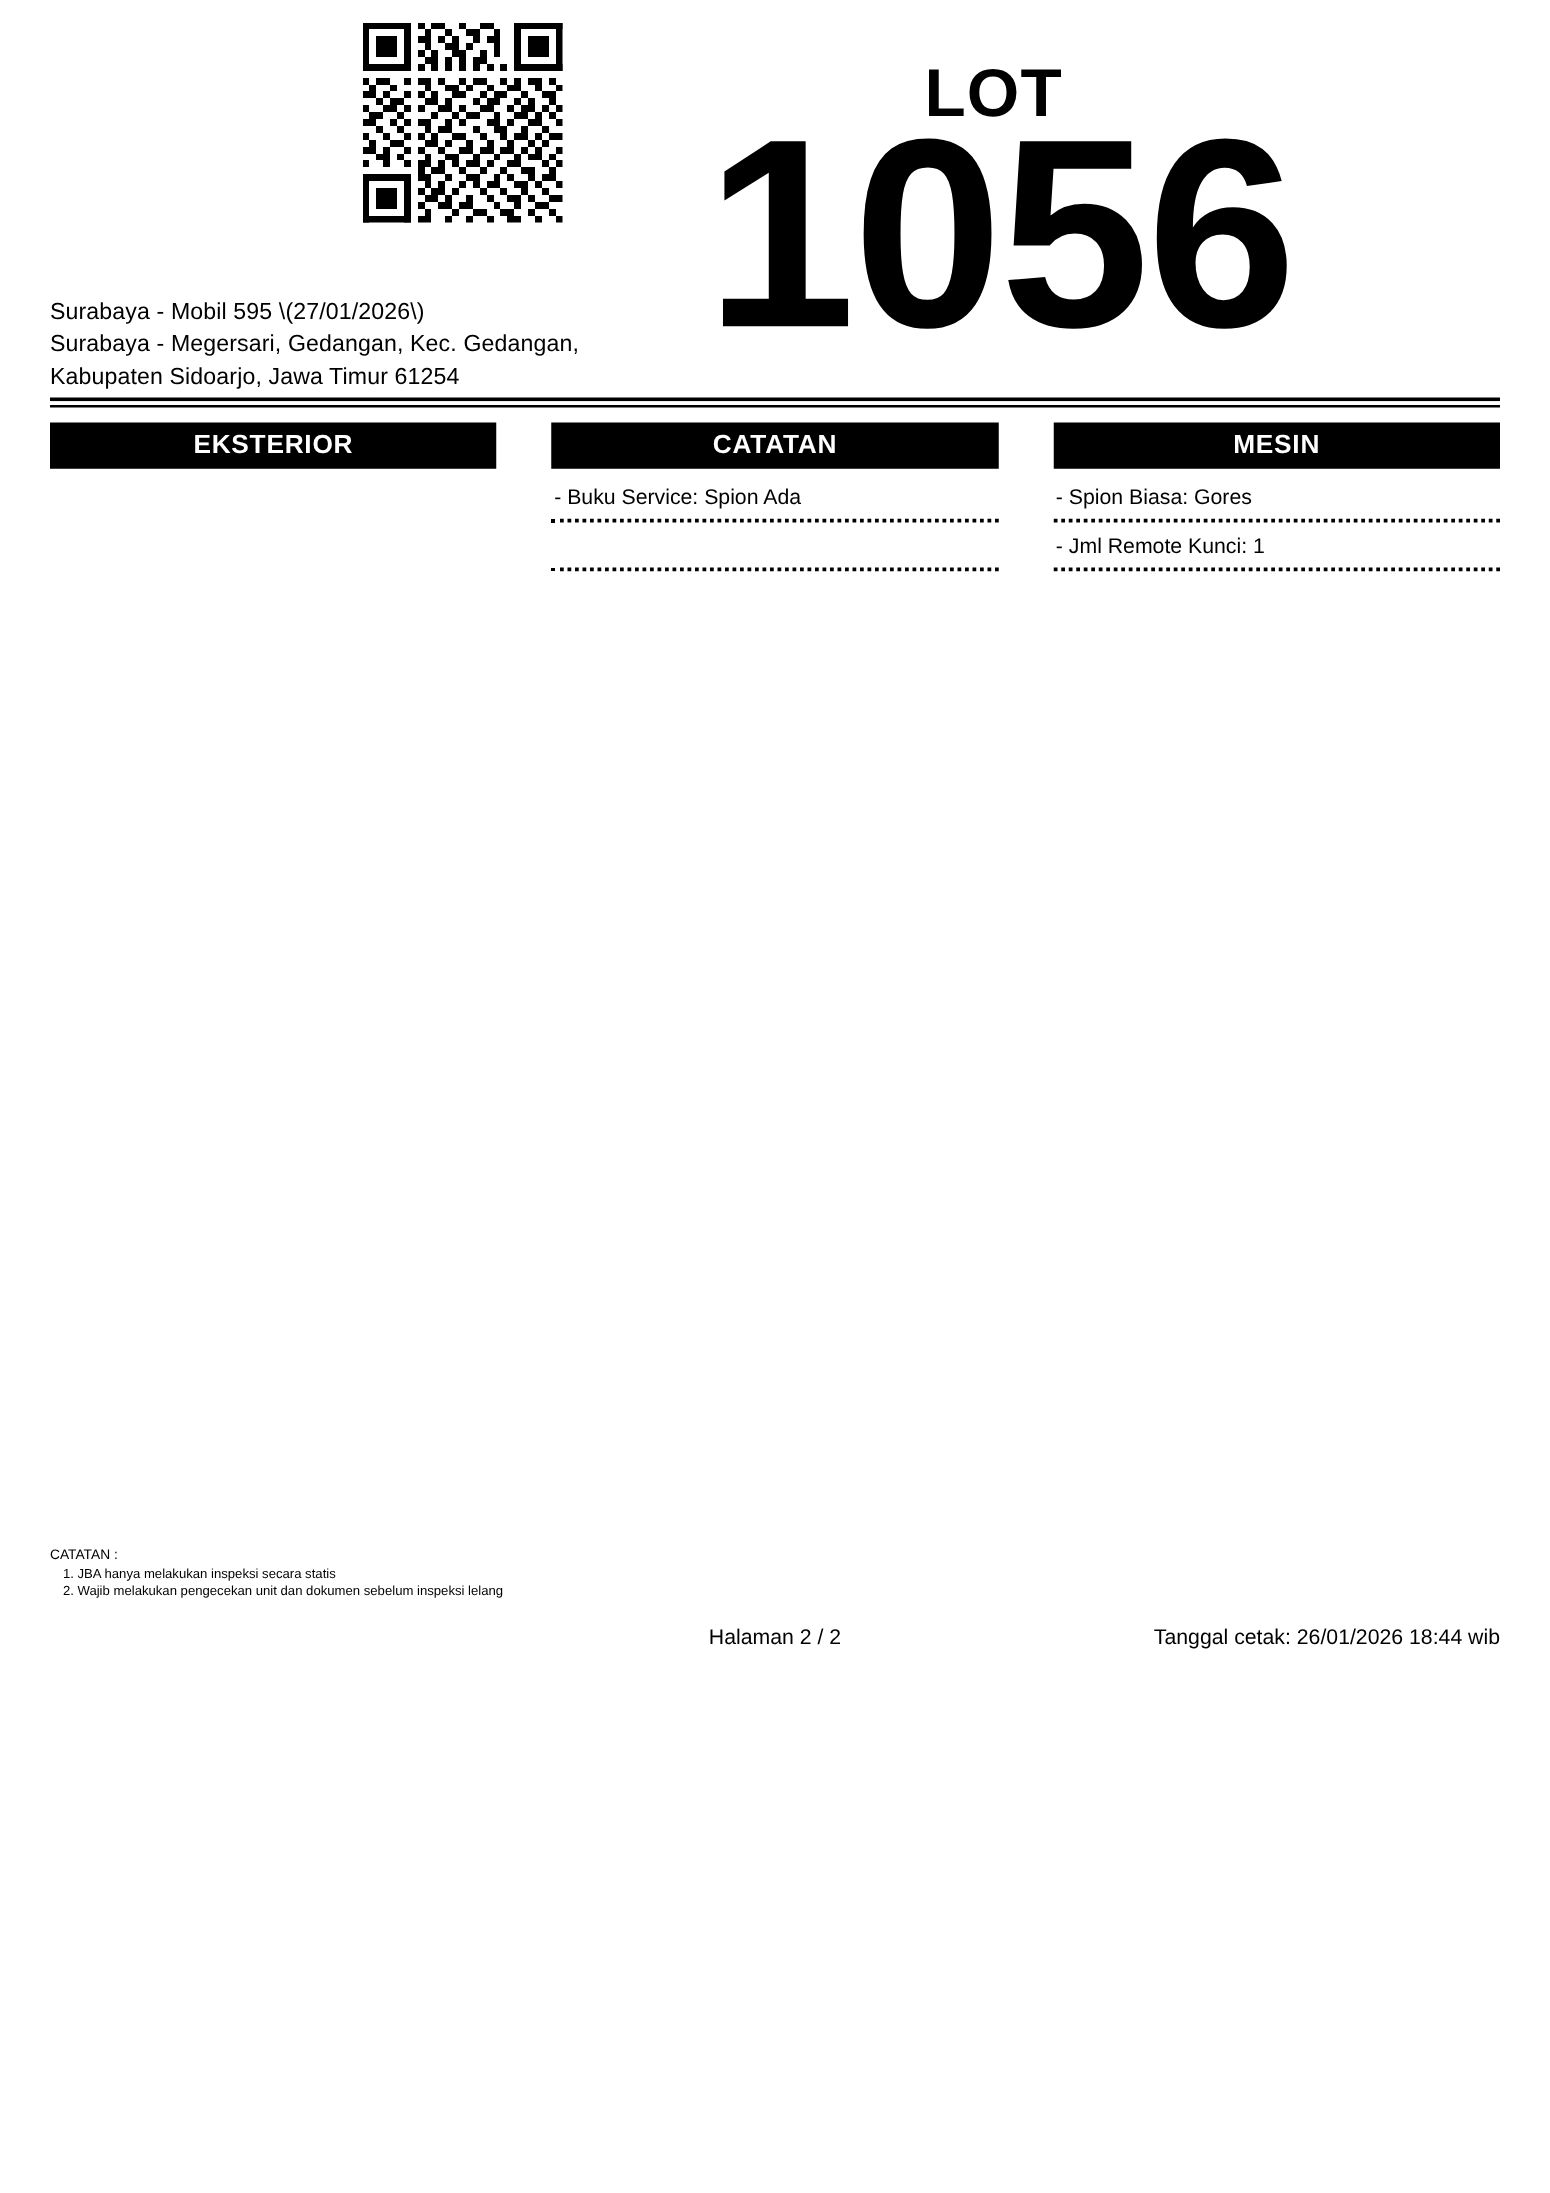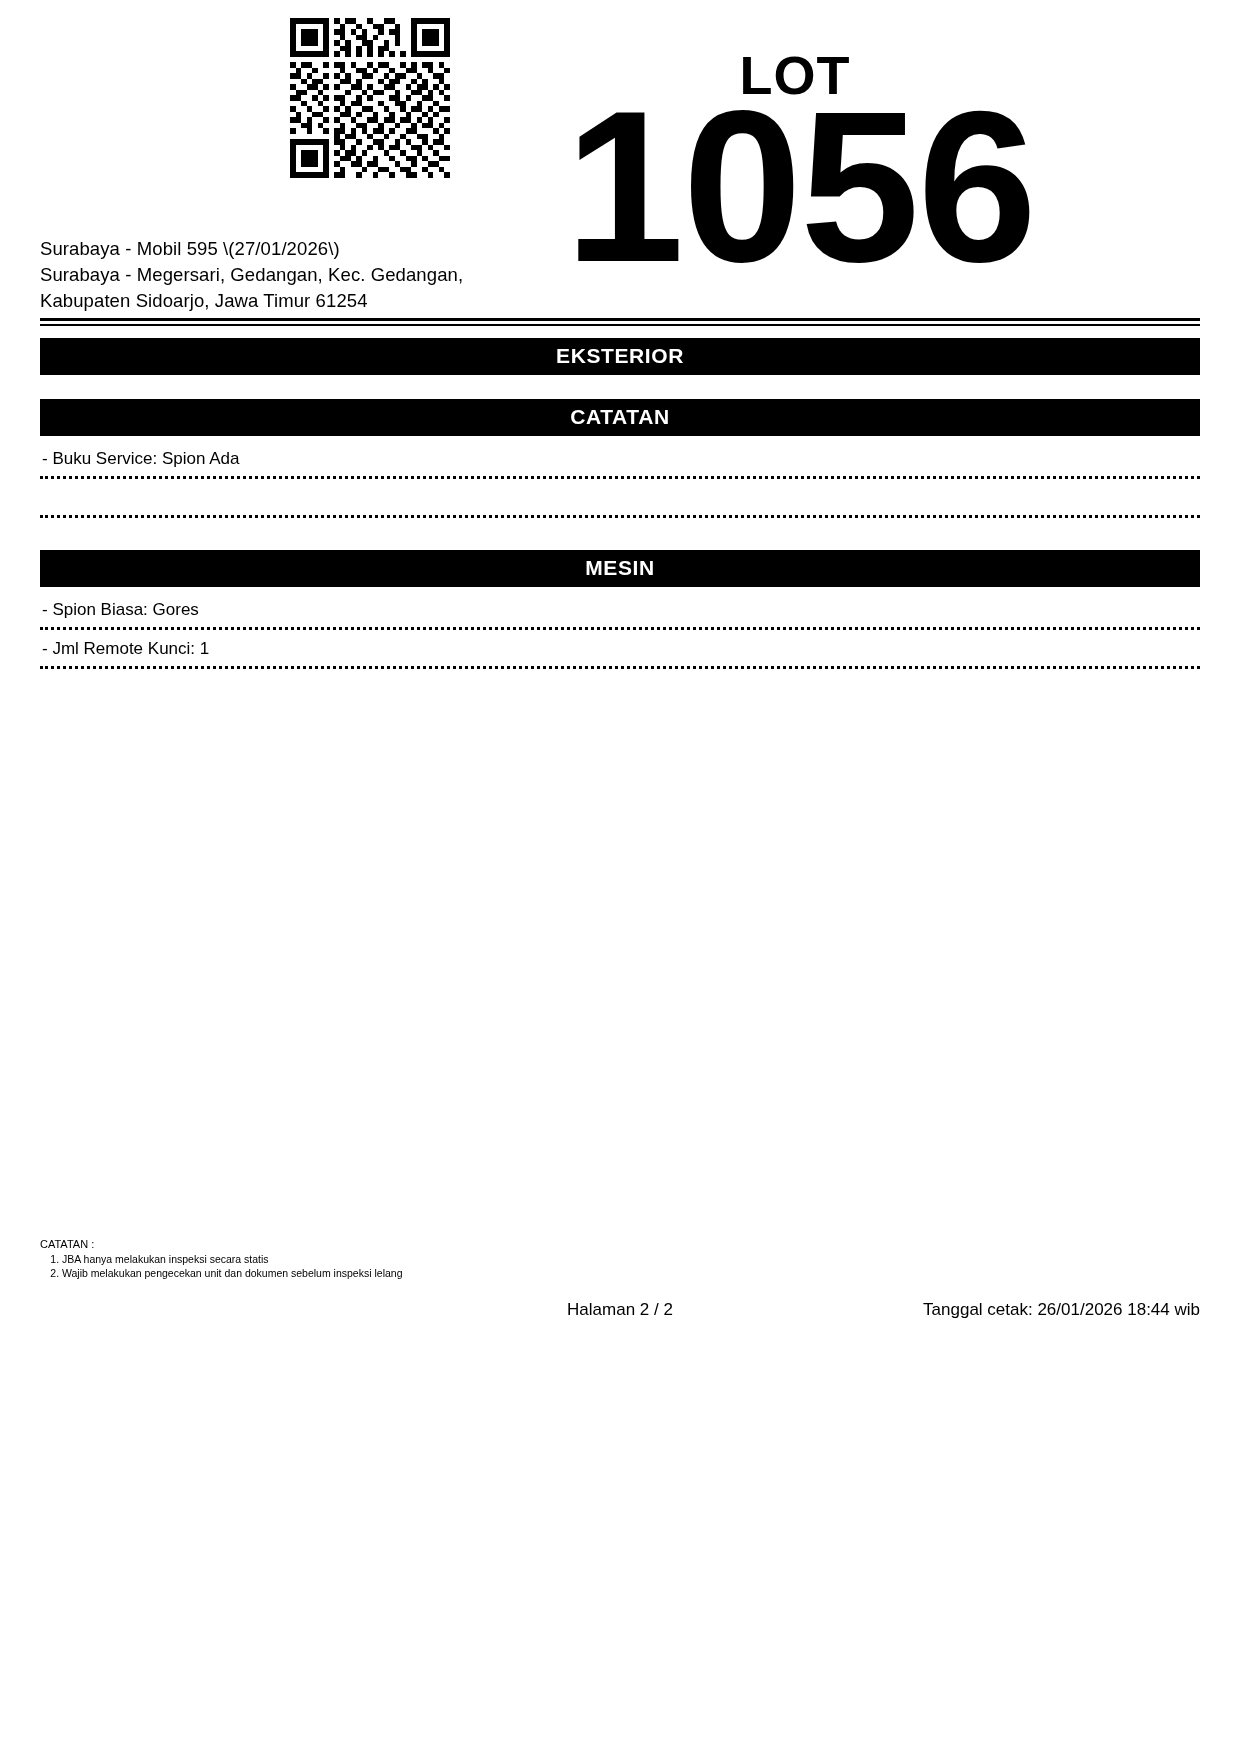--- a/index.html
+++ b/index.html
@@ -94,22 +94,21 @@
     background: #000;
   }
 
   
   .columns {
     position: absolute;
     left: 40px;
     right: 40px;
     top: 338px;
     display: flex;
-    gap: 24px;
-    flex-direction: column;
+    gap: 44px;
   }
   .col {
     flex: 1 1 0;
     min-width: 0;
   }
   .col-title {
     background: #000;
     color: #fff;
     text-align: center;
     font-size: 21px;

